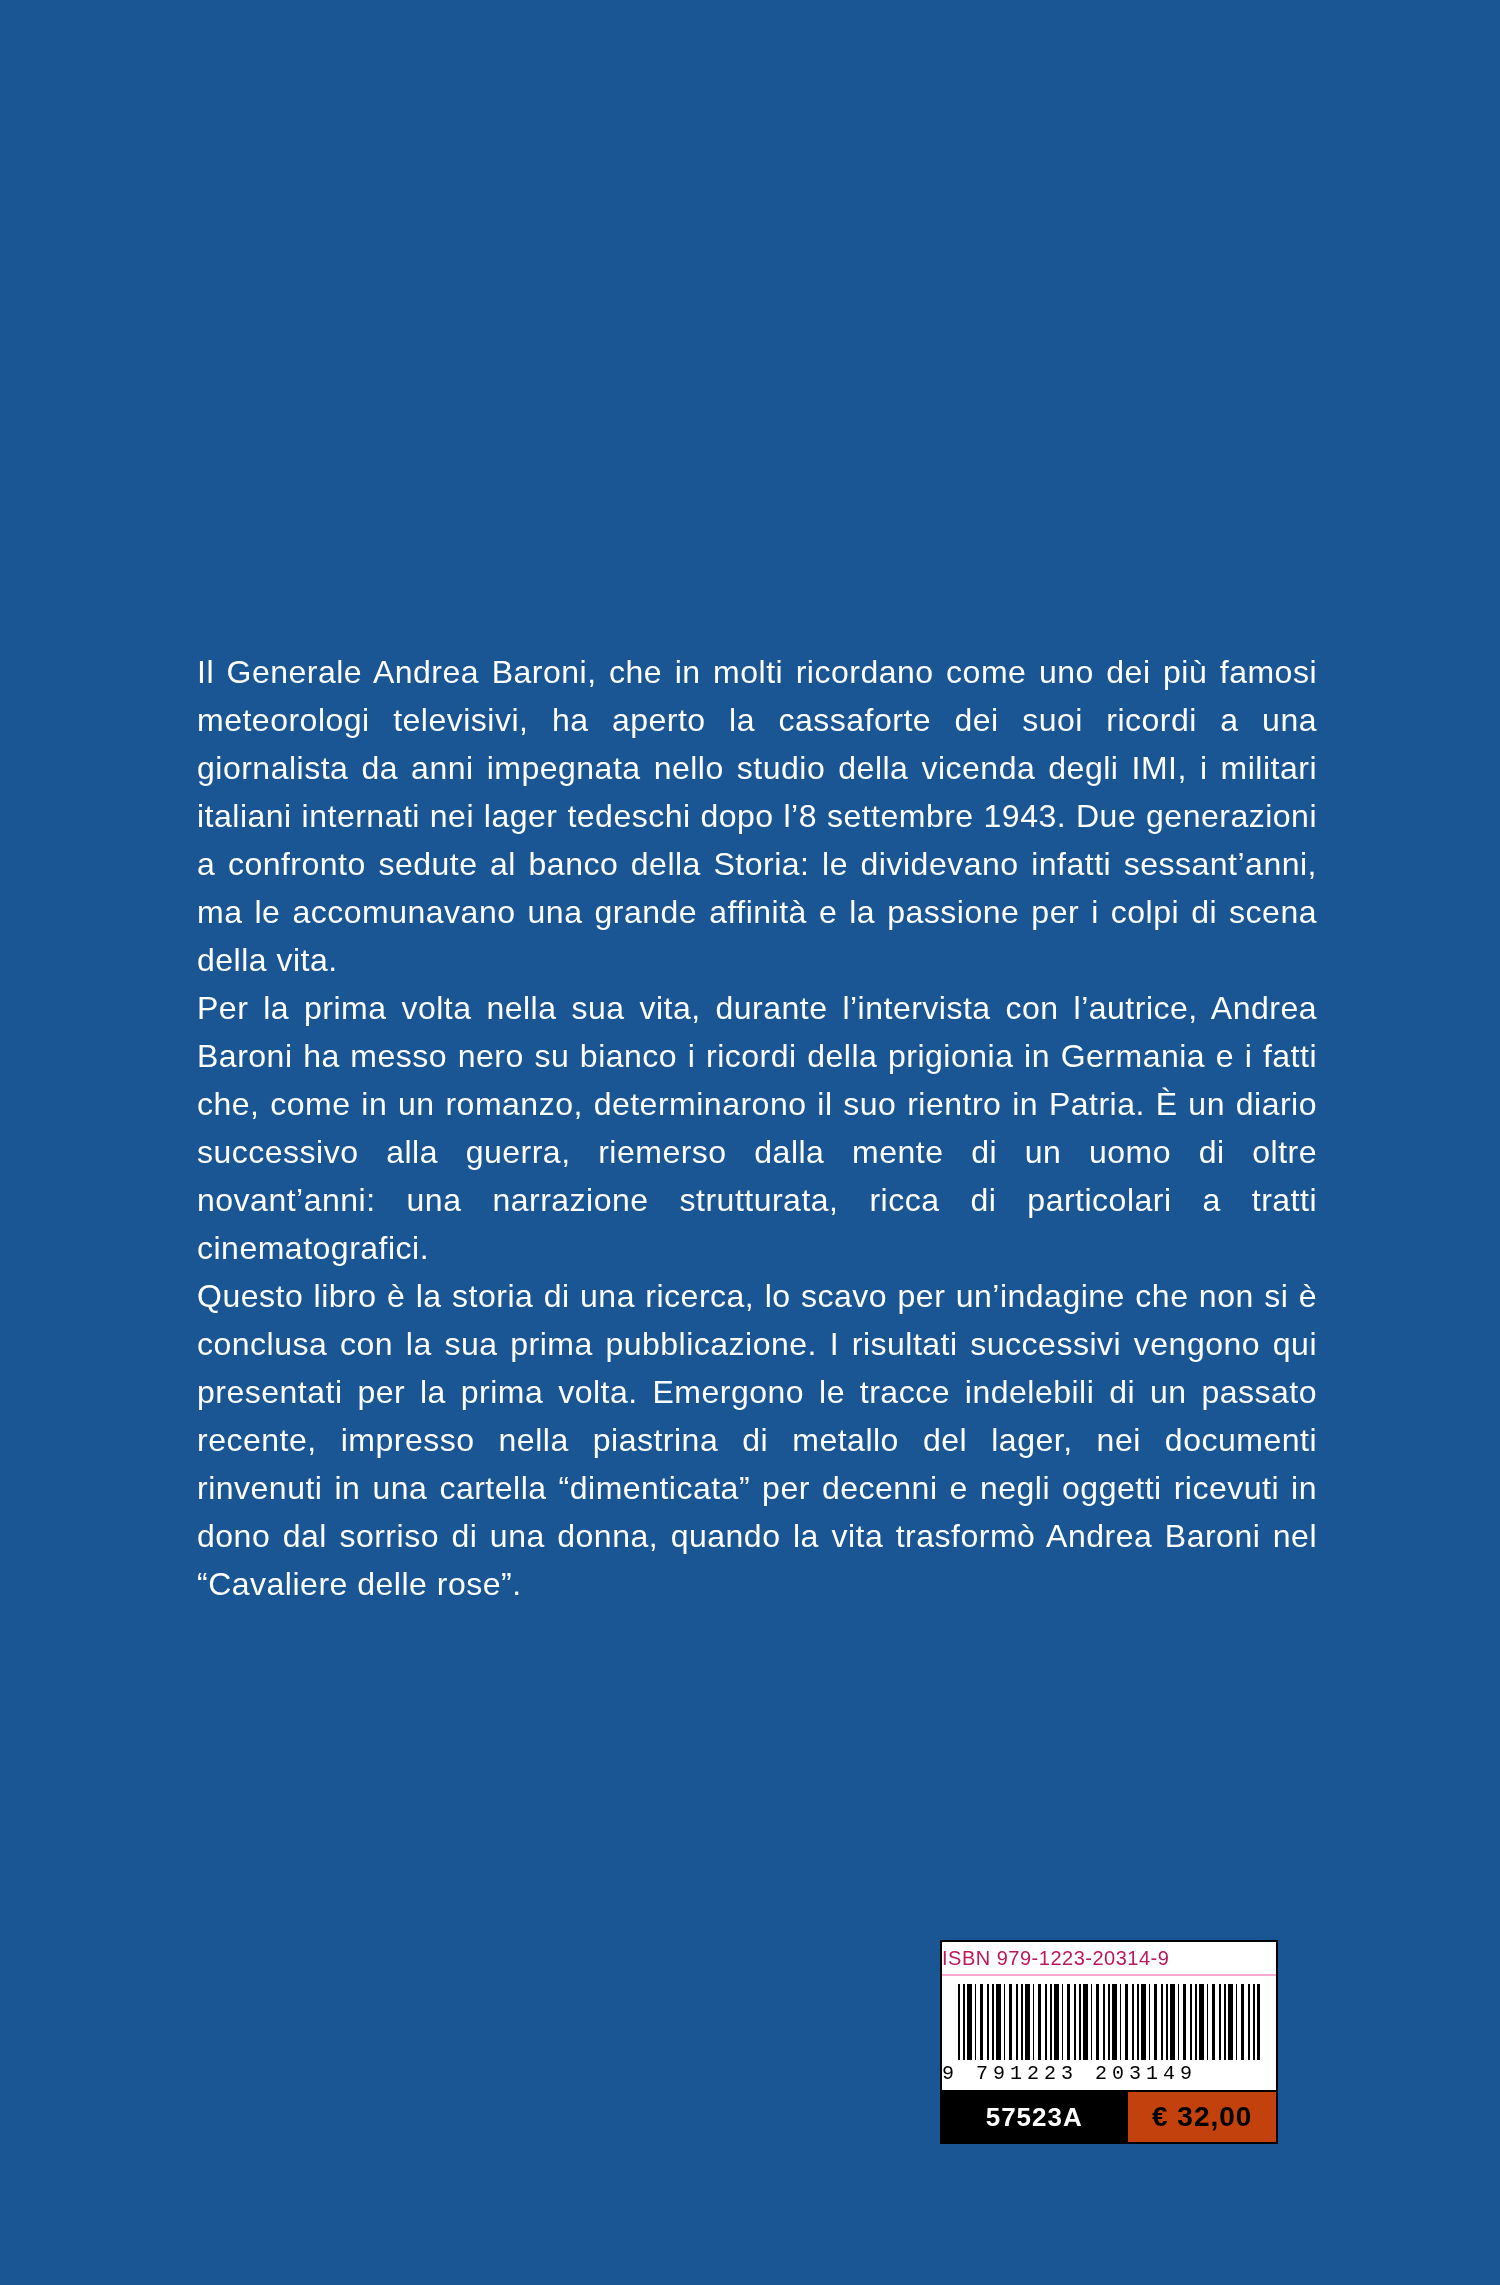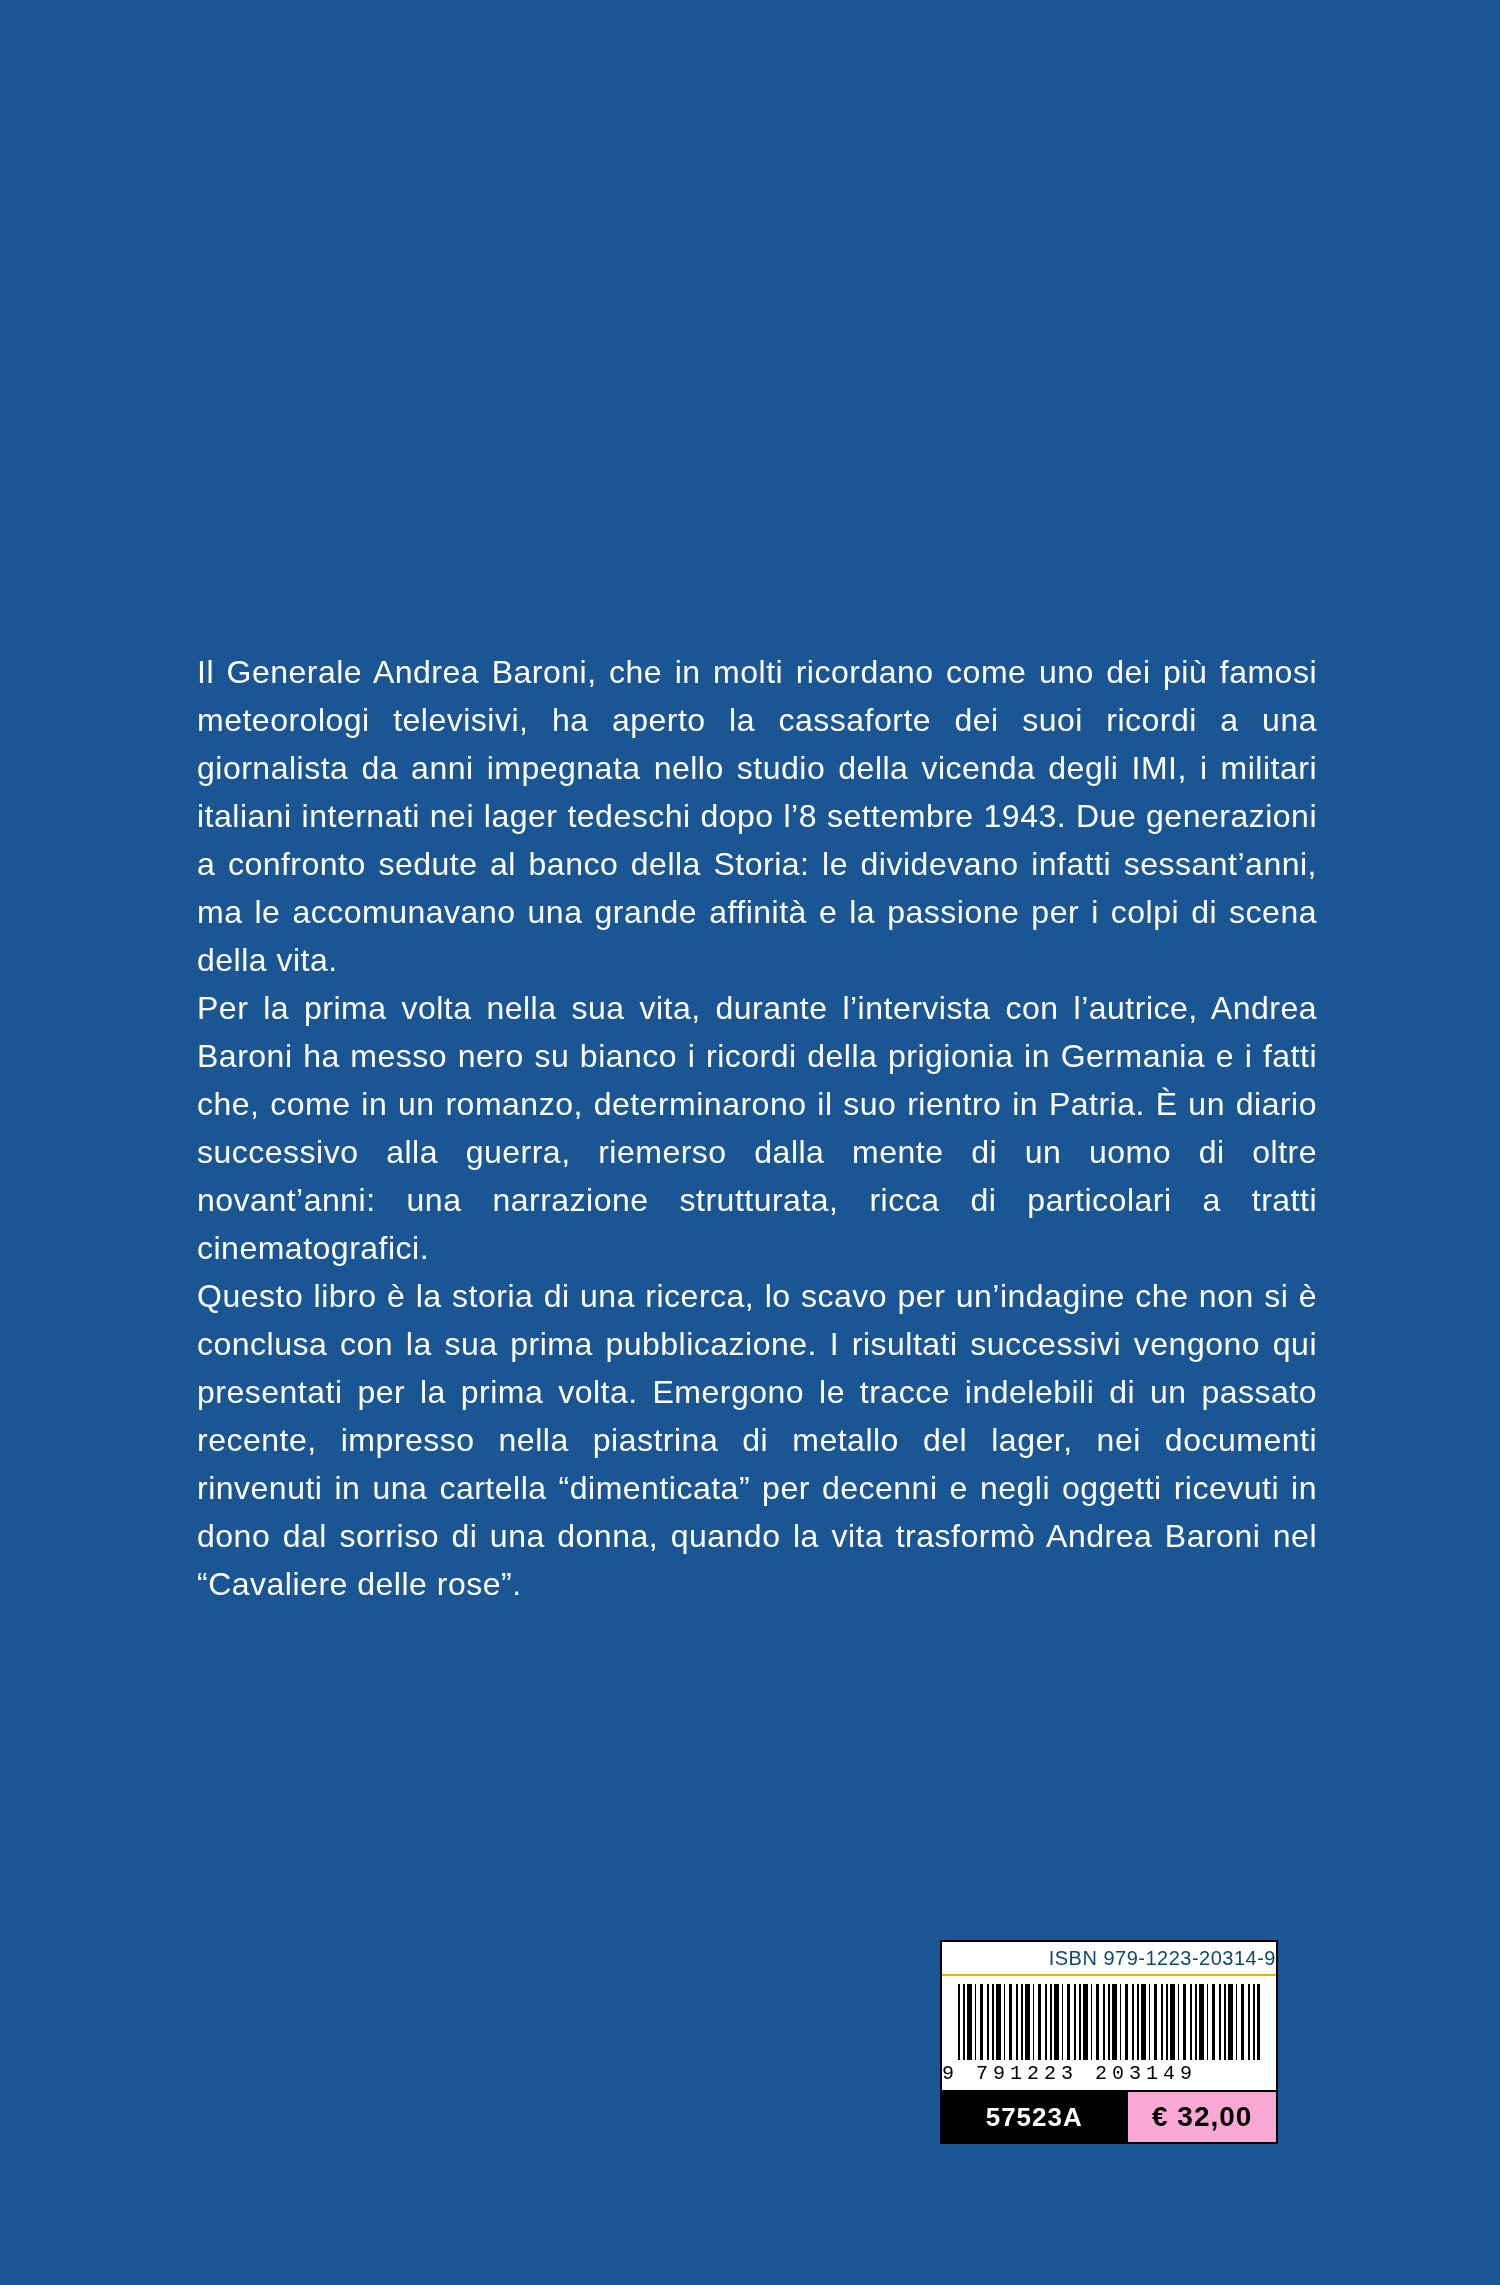--- a/index.html
+++ b/index.html
@@ -58,25 +58,25 @@
   .isbn-box {
     position: absolute;
     left: 940px;
     top: 1940px;
     width: 338px;
     background: #ffffff;
     border: 2px solid #000000;
     box-sizing: border-box;
   }
   .isbn-label {
-    color: #0c4a6e;
+    color: #be185d;
     font-size: 20px;
-    text-align: right;
+    text-align: left;
     padding: 5px 0 4px 0;
-    border-bottom: 2px solid #eab308;
+    border-bottom: 2px solid #f9a8d4;
     letter-spacing: 0.5px;
   }
   .barcode {
     height: 76px;
     margin: 8px 16px 0 16px;
     background: repeating-linear-gradient(90deg,
       #000 0px,  #000 2px,  #fff 2px,  #fff 5px,
       #000 5px,  #000 7px,  #fff 7px,  #fff 9px,
       #000 9px,  #000 14px, #fff 14px, #fff 17px,
       #000 17px, #000 18px, #fff 18px, #fff 22px,
@@ -101,21 +101,21 @@
     color: #ffffff;
     font-weight: 700;
     font-size: 26px;
     display: flex;
     align-items: center;
     justify-content: center;
     letter-spacing: 1px;
   }
   .strip-price {
     flex: 1;
-    background: #f9a8d4;
+    background: #c2410c;
     color: #000000;
     font-weight: 700;
     font-size: 28px;
     display: flex;
     align-items: center;
     justify-content: center;
     border-left: 2px solid #000000;
     letter-spacing: 1px;
   }
 </style>

